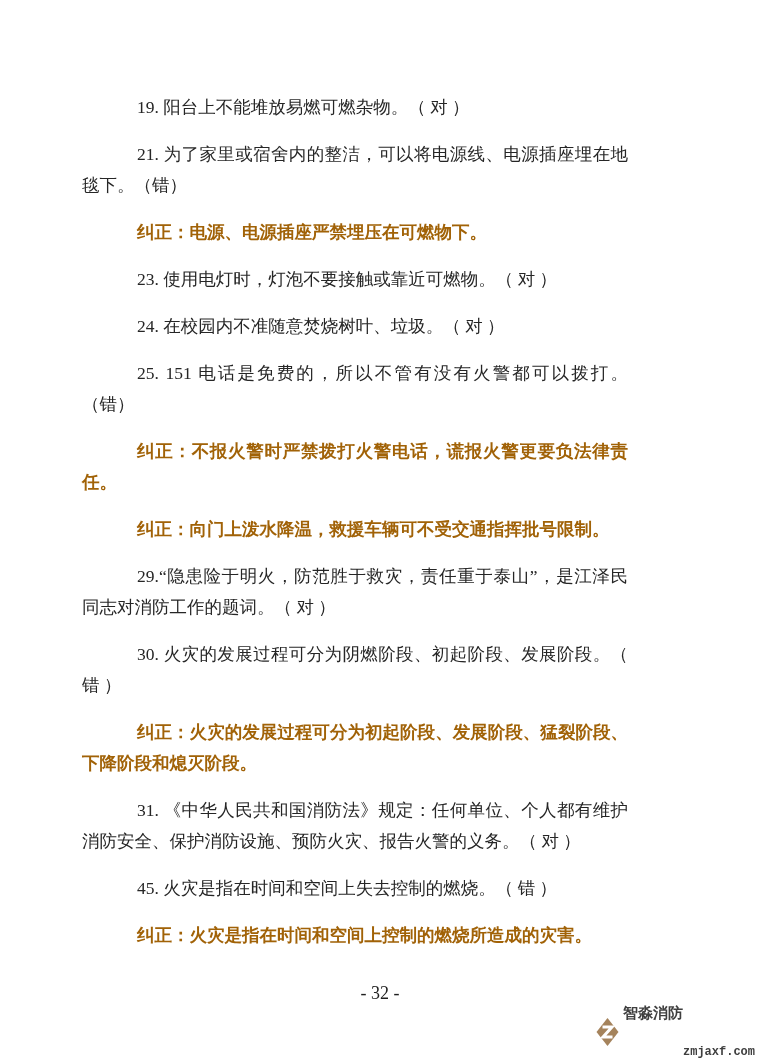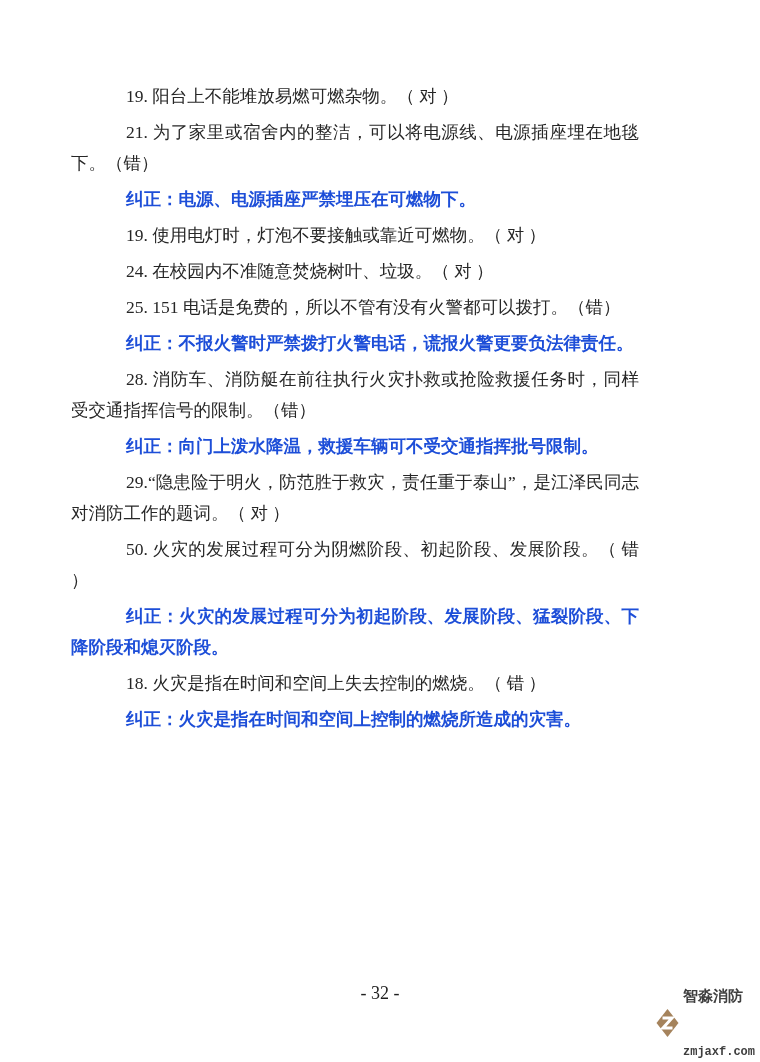--- a/index.html
+++ b/index.html
@@ -14,34 +14,34 @@
     overflow: hidden;
     font-family: "Liberation Serif", "DejaVu Serif", serif;
   }
   .content {
     position: absolute;
     left: 66px;
     top: 76px;
     width: 578px;
   }
   p.line {
-    margin: 5px;
+    margin: 16px;
     font-size: 17.5px;
     line-height: 31px;
     color: #262626;
     text-indent: 55px;
     text-align: justify;
     line-break: strict;
     word-break: normal;
     font-family: "Liberation Serif", "DejaVu Serif", serif;
   }
   p.correction {
     font-family: Liberation Serif, serif;
     font-weight: 700;
-    color: #1d4ed8;
+    color: #a16207;
   }
   .footer {
     position: absolute;
     left: 0;
     right: 0;
     top: 982px;
     text-align: center;
     font-size: 18px;
     line-height: 22px;
     color: #1f1f1f;
@@ -55,21 +55,21 @@
     align-items: center;
     gap: 3px;
   }
   .wm-icon {
     width: 25px;
     height: 30px;
     flex: 0 0 auto;
   }
   .wm-text {
     display: flex;
-    flex-direction: column;
+    flex-direction: row;
     justify-content: flex-start;
   }
   .wm-brand {
     font-family: "Liberation Sans", "DejaVu Sans", sans-serif;
     font-weight: 700;
     font-size: 15px;
     line-height: 17px;
     color: #3f3f3f;
     white-space: nowrap;
   }
@@ -83,30 +83,30 @@
     margin-top: 41px;
   }
 </style>
 </head>
 <body>
 
 <div class="content">
   <p class="line">19. 阳台上不能堆放易燃可燃杂物。（ 对 ）</p>
   <p class="line">21. 为了家里或宿舍内的整洁，可以将电源线、电源插座埋在地毯下。（错）</p>
   <p class="line correction">纠正：电源、电源插座严禁埋压在可燃物下。</p>
-  <p class="line">19. 使用电灯时，灯泡不要接触或靠近可燃物。（ 对 ）</p>
+  <p class="line">23. 使用电灯时，灯泡不要接触或靠近可燃物。（ 对 ）</p>
   <p class="line">24. 在校园内不准随意焚烧树叶、垃圾。（ 对 ）</p>
   <p class="line">25. 151 电话是免费的，所以不管有没有火警都可以拨打。（错）</p>
   <p class="line correction">纠正：不报火警时严禁拨打火警电话，谎报火警更要负法律责任。</p>
-  <p class="line">28. 消防车、消防艇在前往执行火灾扑救或抢险救援任务时，同样受交通指挥信号的限制。（错）</p>
   <p class="line correction">纠正：向门上泼水降温，救援车辆可不受交通指挥批号限制。</p>
   <p class="line">29.“隐患险于明火，防范胜于救灾，责任重于泰山”，是江泽民同志对消防工作的题词。（ 对 ）</p>
-  <p class="line">50. 火灾的发展过程可分为阴燃阶段、初起阶段、发展阶段。（ 错 ）</p>
+  <p class="line">30. 火灾的发展过程可分为阴燃阶段、初起阶段、发展阶段。（ 错 ）</p>
   <p class="line correction">纠正：火灾的发展过程可分为初起阶段、发展阶段、猛裂阶段、下降阶段和熄灭阶段。</p>
-  <p class="line">18. 火灾是指在时间和空间上失去控制的燃烧。（ 错 ）</p>
+  <p class="line">31. 《中华人民共和国消防法》规定：任何单位、个人都有维护消防安全、保护消防设施、预防火灾、报告火警的义务。（ 对 ）</p>
+  <p class="line">45. 火灾是指在时间和空间上失去控制的燃烧。（ 错 ）</p>
   <p class="line correction">纠正：火灾是指在时间和空间上控制的燃烧所造成的灾害。</p>
 </div>
 
 <div class="footer">- 32 -</div>
 
 <div class="watermark">
   <svg class="wm-icon" viewBox="0 0 24 30" xmlns="http://www.w3.org/2000/svg">
     <polygon points="12,1 23,15 12,29 1,15" fill="#a5835c"></polygon>
     <polyline points="7,10 16.5,10 7.5,20 17,20" stroke="#ffffff" stroke-width="3" fill="none"></polyline>
   </svg>

